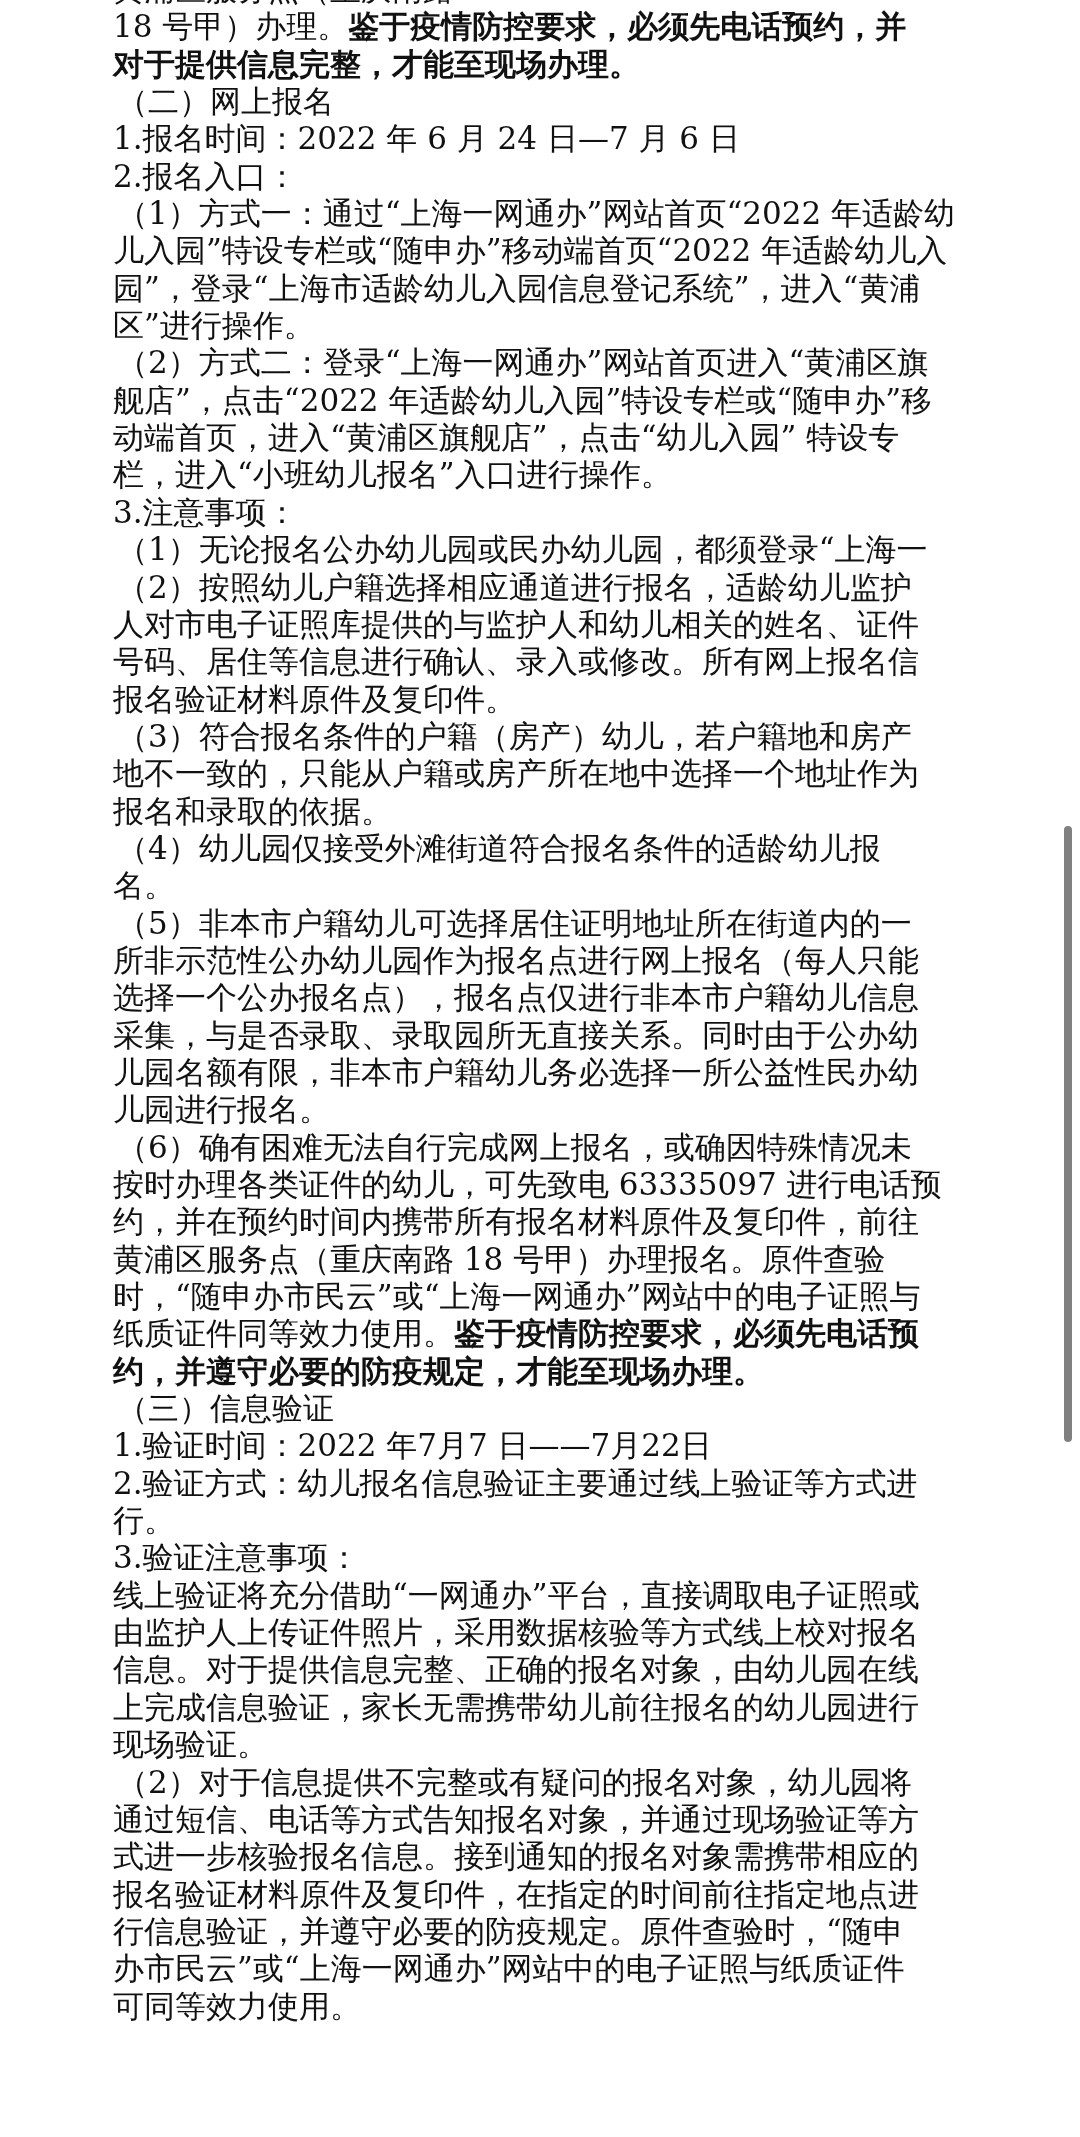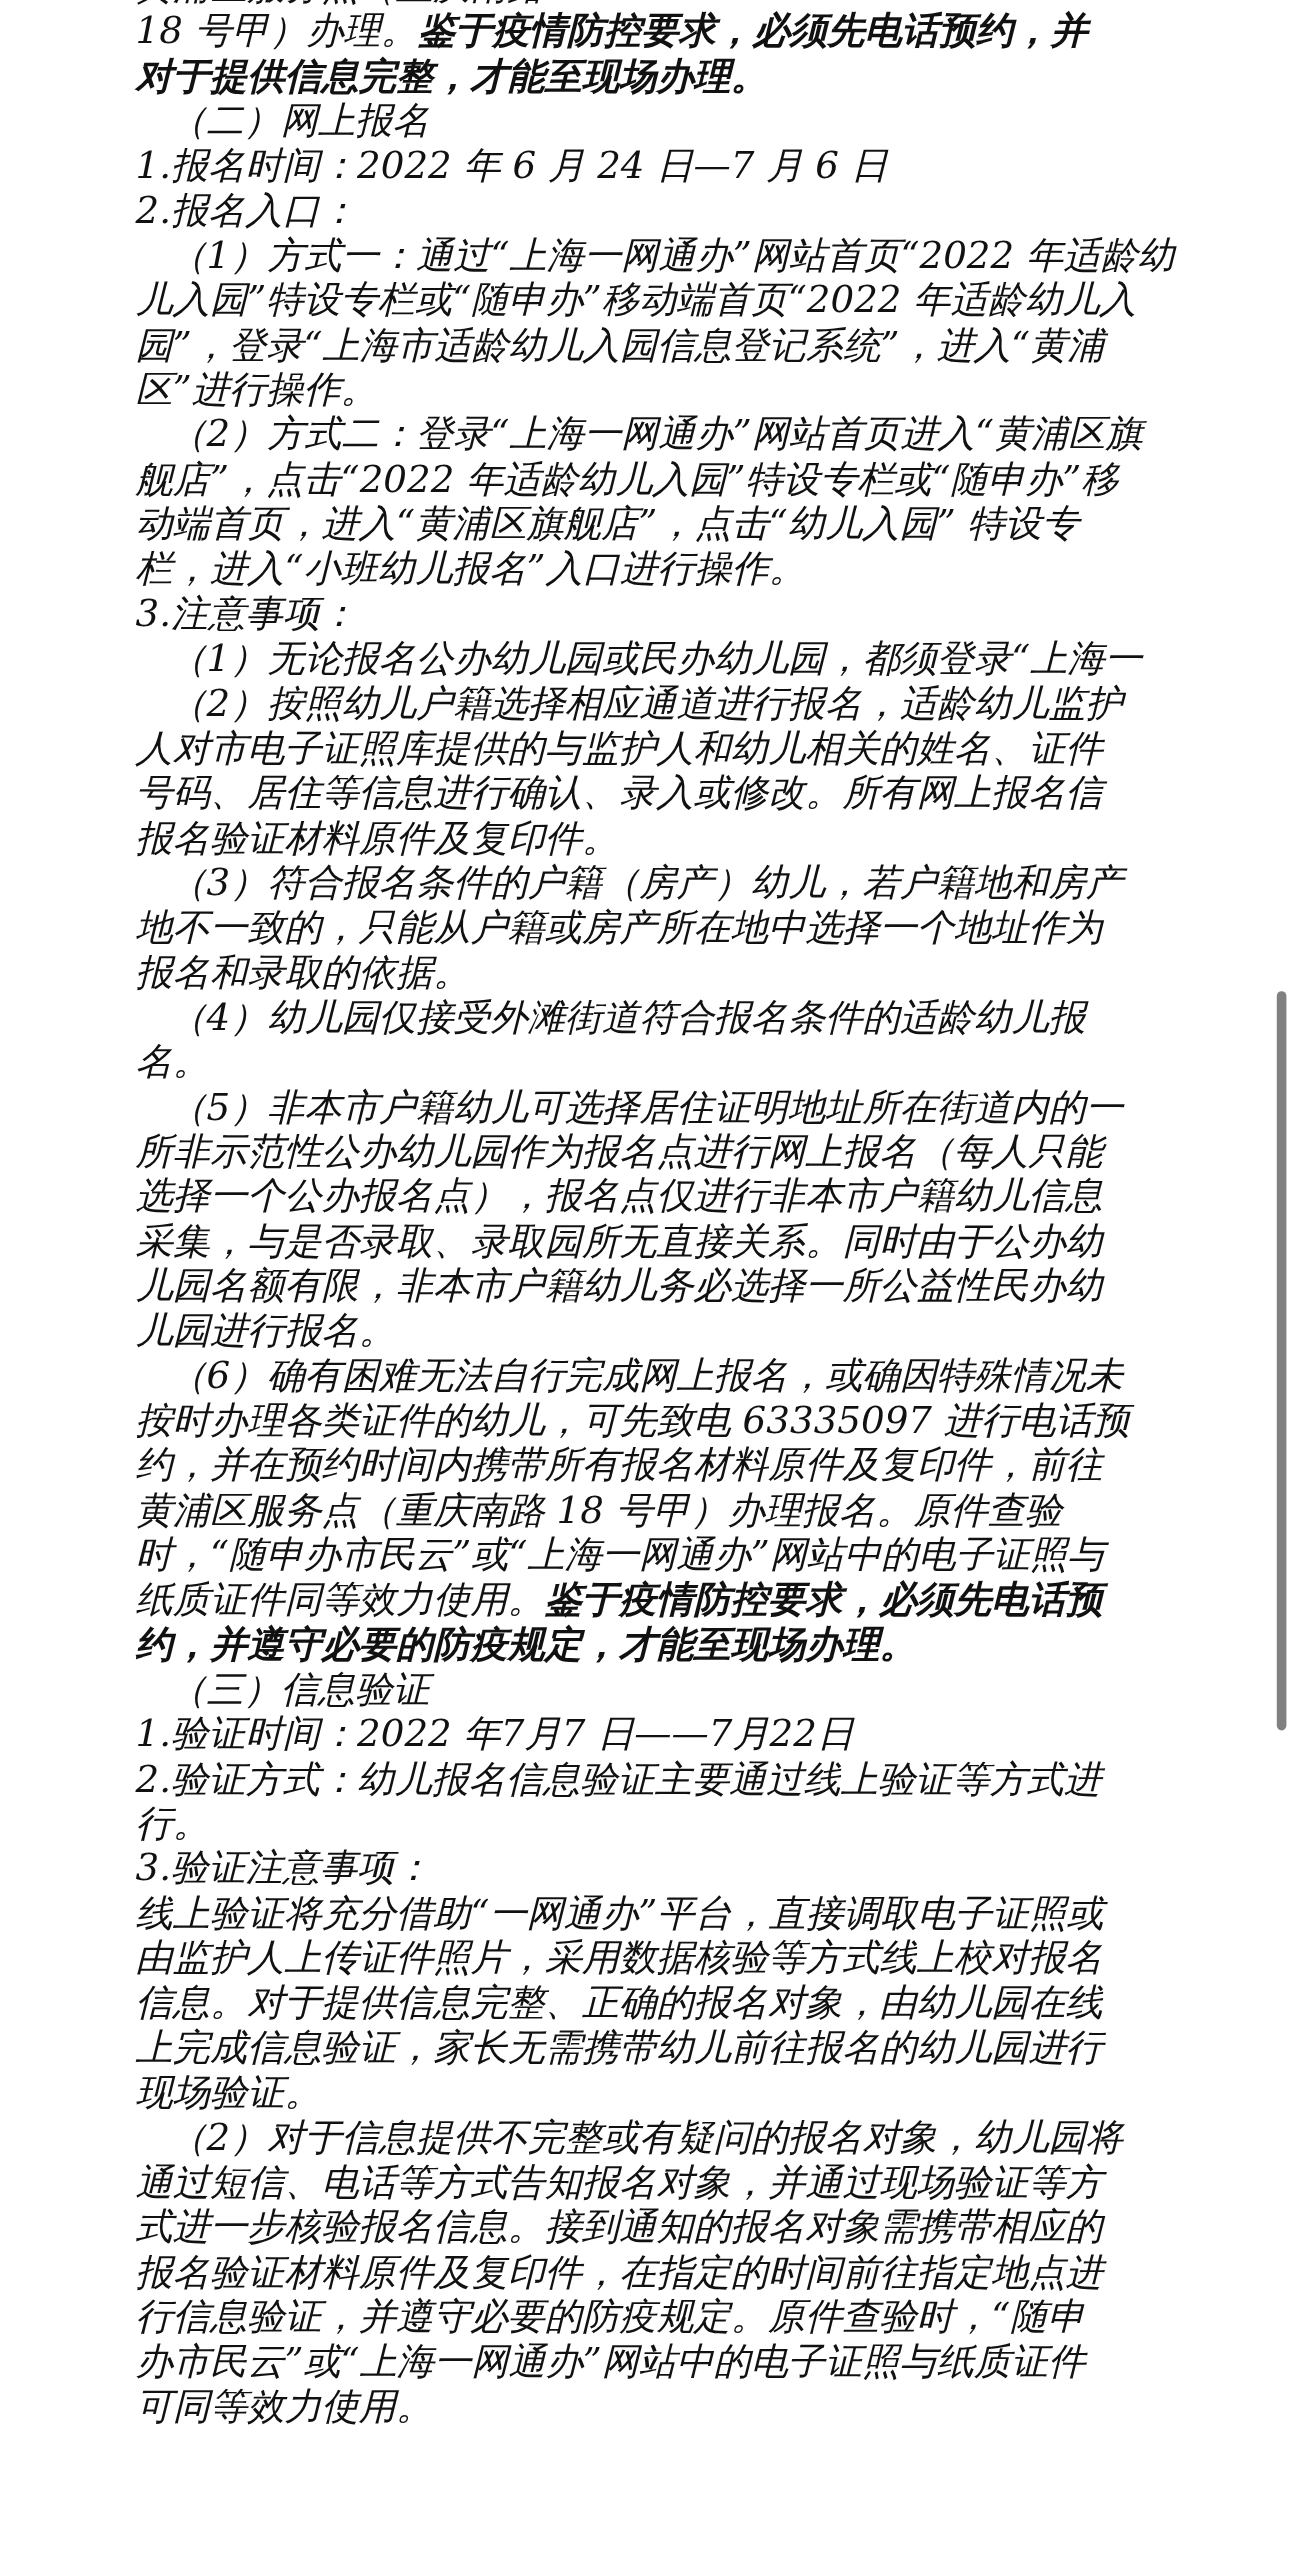--- a/index.html
+++ b/index.html
@@ -22,23 +22,23 @@
     width: 860px;
   }
   .line {
     height: 37.35px;
     line-height: 37.35px;
     font-size: 31px;
     white-space: nowrap;
     overflow: visible;
     letter-spacing: 0px;
   }
-  .line .seg { font-weight: normal; font-style: italic; }
+  .line .seg { font-weight: normal; }
   .line .seg.bold { font-weight: bold; font-family: "DejaVu Sans", "Liberation Sans", sans-serif; margin-top: 48px; }
-  .indent { padding-left: 4px; margin-left: 24px; }
+  .indent { padding-left: 4px; }
   #scrollbar {
     position: absolute;
     left: 1064px;
     top: 826px;
     width: 8px;
     height: 616px;
     border-radius: 4px;
     background: #808080;
   }
 </style>

